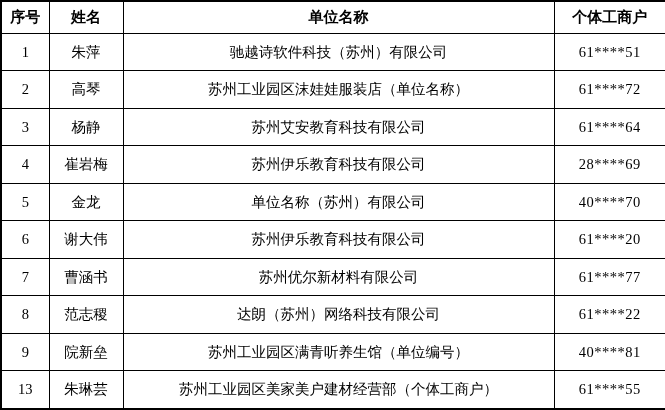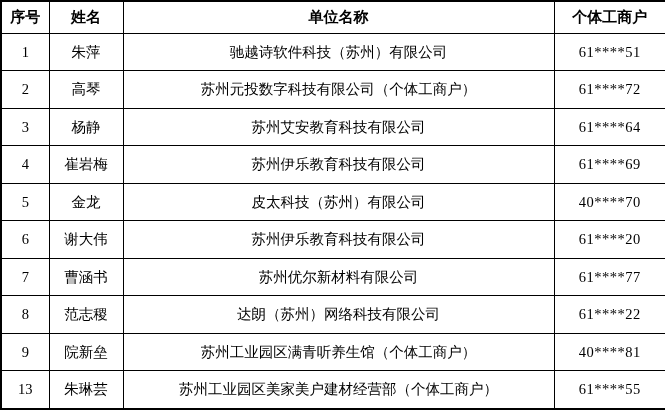--- a/index.html
+++ b/index.html
@@ -74,39 +74,39 @@
   <tbody>
       <tr>
     <td class="cell-no">1</td>
     <td class="cell-name">朱萍</td>
     <td class="cell-company">驰越诗软件科技（苏州）有限公司</td>
     <td class="cell-code">61****51</td>
   </tr>
       <tr>
     <td class="cell-no">2</td>
     <td class="cell-name">高琴</td>
-    <td class="cell-company">苏州元投数字科技有限公司（个体工商户）</td>
+    <td class="cell-company">苏州工业园区沫娃娃服装店（单位名称）</td>
     <td class="cell-code">61****72</td>
   </tr>
       <tr>
     <td class="cell-no">3</td>
     <td class="cell-name">杨静</td>
     <td class="cell-company">苏州艾安教育科技有限公司</td>
     <td class="cell-code">61****64</td>
   </tr>
       <tr>
     <td class="cell-no">4</td>
     <td class="cell-name">崔岩梅</td>
     <td class="cell-company">苏州伊乐教育科技有限公司</td>
-    <td class="cell-code">61****69</td>
+    <td class="cell-code">28****69</td>
   </tr>
       <tr>
     <td class="cell-no">5</td>
     <td class="cell-name">金龙</td>
-    <td class="cell-company">皮太科技（苏州）有限公司</td>
+    <td class="cell-company">单位名称（苏州）有限公司</td>
     <td class="cell-code">40****70</td>
   </tr>
       <tr>
     <td class="cell-no">6</td>
     <td class="cell-name">谢大伟</td>
     <td class="cell-company">苏州伊乐教育科技有限公司</td>
     <td class="cell-code">61****20</td>
   </tr>
       <tr>
     <td class="cell-no">7</td>
@@ -116,21 +116,21 @@
   </tr>
       <tr>
     <td class="cell-no">8</td>
     <td class="cell-name">范志稷</td>
     <td class="cell-company">达朗（苏州）网络科技有限公司</td>
     <td class="cell-code">61****22</td>
   </tr>
       <tr>
     <td class="cell-no">9</td>
     <td class="cell-name">院新垒</td>
-    <td class="cell-company">苏州工业园区满青听养生馆（个体工商户）</td>
+    <td class="cell-company">苏州工业园区满青听养生馆（单位编号）</td>
     <td class="cell-code">40****81</td>
   </tr>
       <tr>
     <td class="cell-no">13</td>
     <td class="cell-name">朱琳芸</td>
     <td class="cell-company">苏州工业园区美家美户建材经营部（个体工商户）</td>
     <td class="cell-code">61****55</td>
   </tr>
     </tbody>
 </table>

